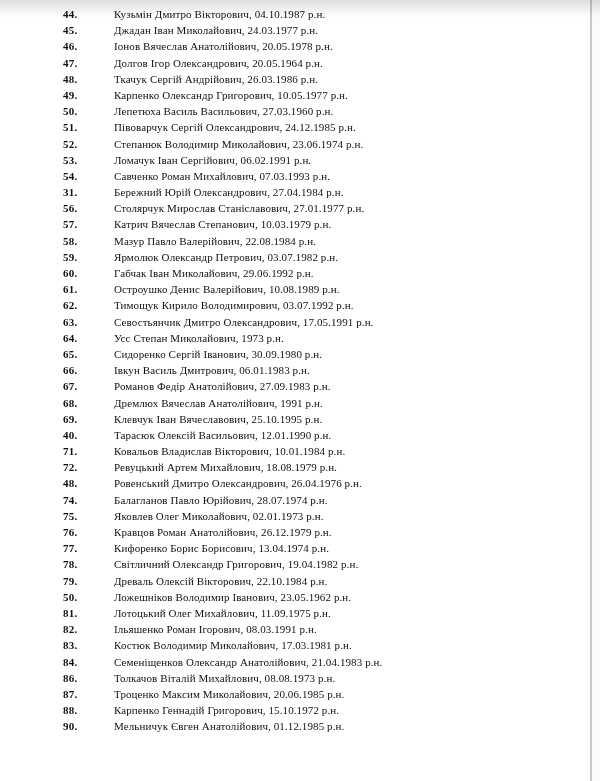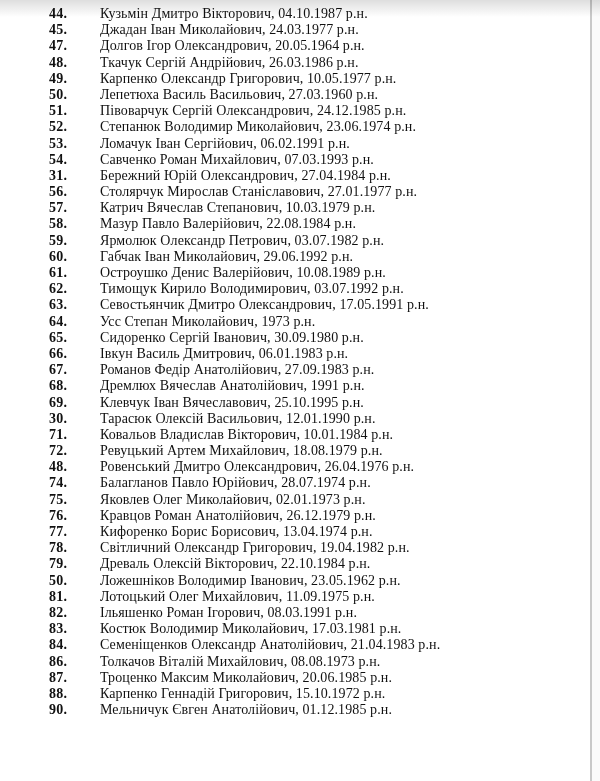--- a/index.html
+++ b/index.html
@@ -48,23 +48,23 @@
   .name-list {
     position: absolute;
     top: 6px;
     left: 0;
     width: 590px;
     z-index: 2;
   }
   .row {
     height: 16.2px;
     line-height: 16.2px;
-    padding-left: 49px;
+    padding-left: 63px;
     white-space: nowrap;
-    font-size: 14px;
+    font-size: 11px;
   }
   .num {
     display: inline-block;
     width: 51px;
     font-weight: bold;
     letter-spacing: 0.2px;
   }
   .txt {
     letter-spacing: 0.1px;
   }
@@ -72,20 +72,21 @@
 </head>
 <body>
 
 <div class="page">
   <div class="top-shadow"></div>
   <div class="page-edge-outside"></div>
   <div class="page-edge-line"></div>
   <div class="name-list">
       <div class="row"><span class="num">44.</span><span class="txt">Кузьмін Дмитро Вікторович, 04.10.1987 р.н.</span></div>
       <div class="row"><span class="num">45.</span><span class="txt">Джадан Іван Миколайович, 24.03.1977 р.н.</span></div>
+      <div class="row"><span class="num">46.</span><span class="txt">Іонов Вячеслав Анатолійович, 20.05.1978 р.н.</span></div>
       <div class="row"><span class="num">47.</span><span class="txt">Долгов Ігор Олександрович, 20.05.1964 р.н.</span></div>
       <div class="row"><span class="num">48.</span><span class="txt">Ткачук Сергій Андрійович, 26.03.1986 р.н.</span></div>
       <div class="row"><span class="num">49.</span><span class="txt">Карпенко Олександр Григорович, 10.05.1977 р.н.</span></div>
       <div class="row"><span class="num">50.</span><span class="txt">Лепетюха Василь Васильович, 27.03.1960 р.н.</span></div>
       <div class="row"><span class="num">51.</span><span class="txt">Півоварчук Сергій Олександрович, 24.12.1985 р.н.</span></div>
       <div class="row"><span class="num">52.</span><span class="txt">Степанюк Володимир Миколайович, 23.06.1974 р.н.</span></div>
       <div class="row"><span class="num">53.</span><span class="txt">Ломачук Іван Сергійович, 06.02.1991 р.н.</span></div>
       <div class="row"><span class="num">54.</span><span class="txt">Савченко Роман Михайлович, 07.03.1993 р.н.</span></div>
       <div class="row"><span class="num">31.</span><span class="txt">Бережний Юрій Олександрович, 27.04.1984 р.н.</span></div>
       <div class="row"><span class="num">56.</span><span class="txt">Столярчук Мирослав Станіславович, 27.01.1977 р.н.</span></div>
@@ -95,21 +96,21 @@
       <div class="row"><span class="num">60.</span><span class="txt">Габчак Іван Миколайович, 29.06.1992 р.н.</span></div>
       <div class="row"><span class="num">61.</span><span class="txt">Остроушко Денис Валерійович, 10.08.1989 р.н.</span></div>
       <div class="row"><span class="num">62.</span><span class="txt">Тимощук Кирило Володимирович, 03.07.1992 р.н.</span></div>
       <div class="row"><span class="num">63.</span><span class="txt">Севостьянчик Дмитро Олександрович, 17.05.1991 р.н.</span></div>
       <div class="row"><span class="num">64.</span><span class="txt">Усс Степан Миколайович, 1973 р.н.</span></div>
       <div class="row"><span class="num">65.</span><span class="txt">Сидоренко Сергій Іванович, 30.09.1980 р.н.</span></div>
       <div class="row"><span class="num">66.</span><span class="txt">Івкун Василь Дмитрович, 06.01.1983 р.н.</span></div>
       <div class="row"><span class="num">67.</span><span class="txt">Романов Федір Анатолійович, 27.09.1983 р.н.</span></div>
       <div class="row"><span class="num">68.</span><span class="txt">Дремлюх Вячеслав Анатолійович, 1991 р.н.</span></div>
       <div class="row"><span class="num">69.</span><span class="txt">Клевчук Іван Вячеславович, 25.10.1995 р.н.</span></div>
-      <div class="row"><span class="num">30.</span><span class="txt">Тарасюк Олексій Васильович, 12.01.1990 р.н.</span></div>
+      <div class="row"><span class="num">40.</span><span class="txt">Тарасюк Олексій Васильович, 12.01.1990 р.н.</span></div>
       <div class="row"><span class="num">71.</span><span class="txt">Ковальов Владислав Вікторович, 10.01.1984 р.н.</span></div>
       <div class="row"><span class="num">72.</span><span class="txt">Ревуцький Артем Михайлович, 18.08.1979 р.н.</span></div>
       <div class="row"><span class="num">48.</span><span class="txt">Ровенський Дмитро Олександрович, 26.04.1976 р.н.</span></div>
       <div class="row"><span class="num">74.</span><span class="txt">Балагланов Павло Юрійович, 28.07.1974 р.н.</span></div>
       <div class="row"><span class="num">75.</span><span class="txt">Яковлев Олег Миколайович, 02.01.1973 р.н.</span></div>
       <div class="row"><span class="num">76.</span><span class="txt">Кравцов Роман Анатолійович, 26.12.1979 р.н.</span></div>
       <div class="row"><span class="num">77.</span><span class="txt">Кифоренко Борис Борисович, 13.04.1974 р.н.</span></div>
       <div class="row"><span class="num">78.</span><span class="txt">Світличний Олександр Григорович, 19.04.1982 р.н.</span></div>
       <div class="row"><span class="num">79.</span><span class="txt">Древаль Олексій Вікторович, 22.10.1984 р.н.</span></div>
       <div class="row"><span class="num">50.</span><span class="txt">Ложешніков Володимир Іванович, 23.05.1962 р.н.</span></div>

